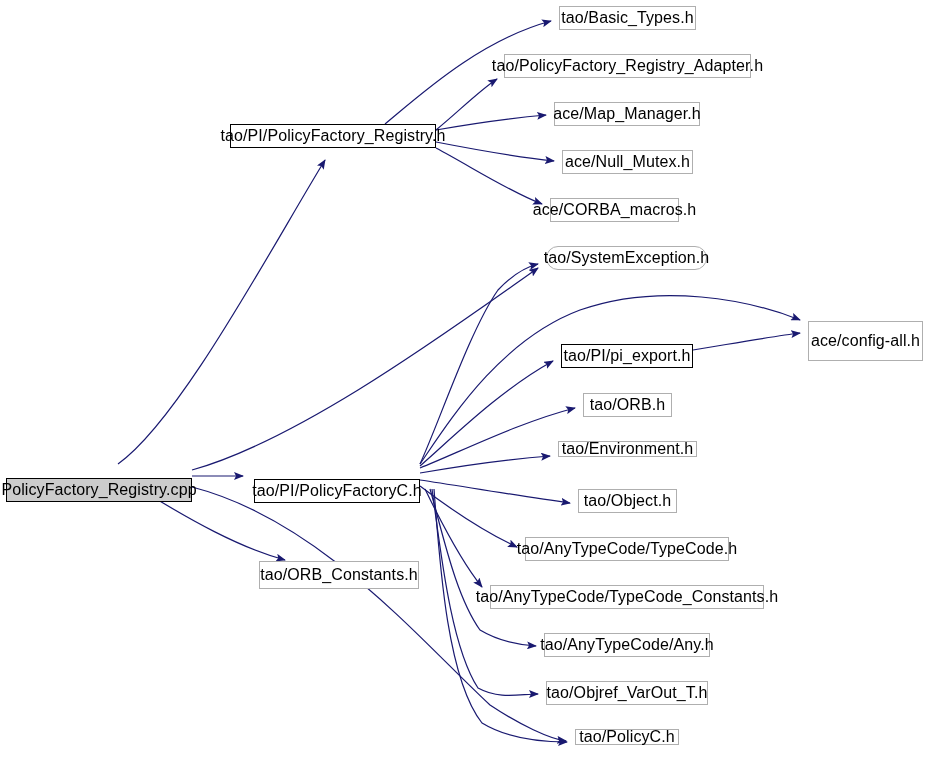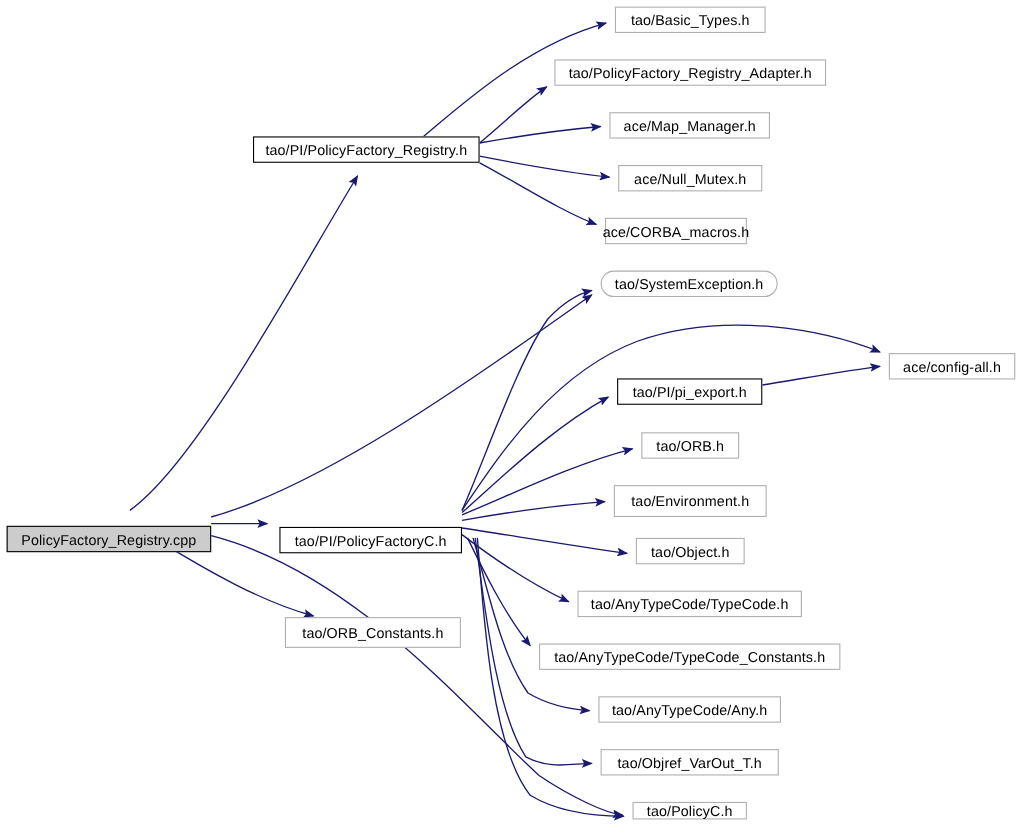--- a/index.html
+++ b/index.html
@@ -26,21 +26,21 @@
   }
   .node {
     position: absolute;
     box-sizing: border-box;
     display: flex;
     align-items: center;
     justify-content: center;
     background: #ffffff;
     border: 1px solid #afafaf;
     color: #000000;
-    font-size: 13px;
+    font-size: 16px;
     line-height: 1;
     white-space: nowrap;
     letter-spacing: 0.1px;
   }
   .node.strong {
     border: 1px solid #000000;
   }
   .node.root {
     border: 1px solid #000000;
     background: #cccccc;
@@ -104,30 +104,30 @@
       </div>
       <div class="node" style="left: 562px; top: 150px; width: 131px; height: 24px;">
         <span class="node-label">ace/Null_Mutex.h</span>
       </div>
       <div class="node" style="left: 550px; top: 198px; width: 129px; height: 24px;">
         <span class="node-label">ace/CORBA_macros.h</span>
       </div>
       <div class="node" style="left: 546px; top: 246px; width: 161px; height: 24px; border-radius: 12px;">
         <span class="node-label">tao/SystemException.h</span>
       </div>
-      <div class="node" style="left: 808px; top: 321px; width: 115px; height: 24px;">
+      <div class="node" style="left: 808px; top: 321px; width: 115px; height: 40px;">
         <span class="node-label">ace/config-all.h</span>
       </div>
       <div class="node strong" style="left: 561px; top: 344px; width: 132px; height: 24px;">
         <span class="node-label">tao/PI/pi_export.h</span>
       </div>
       <div class="node" style="left: 583px; top: 393px; width: 89px; height: 24px;">
         <span class="node-label">tao/ORB.h</span>
       </div>
-      <div class="node" style="left: 558px; top: 441px; width: 139px; height: 29px;">
+      <div class="node" style="left: 558px; top: 441px; width: 139px; height: 16px;">
         <span class="node-label">tao/Environment.h</span>
       </div>
       <div class="node" style="left: 578px; top: 489px; width: 99px; height: 24px;">
         <span class="node-label">tao/Object.h</span>
       </div>
       <div class="node" style="left: 525px; top: 537px; width: 204px; height: 24px;">
         <span class="node-label">tao/AnyTypeCode/TypeCode.h</span>
       </div>
       <div class="node" style="left: 490px; top: 585px; width: 274px; height: 24px;">
         <span class="node-label">tao/AnyTypeCode/TypeCode_Constants.h</span>

